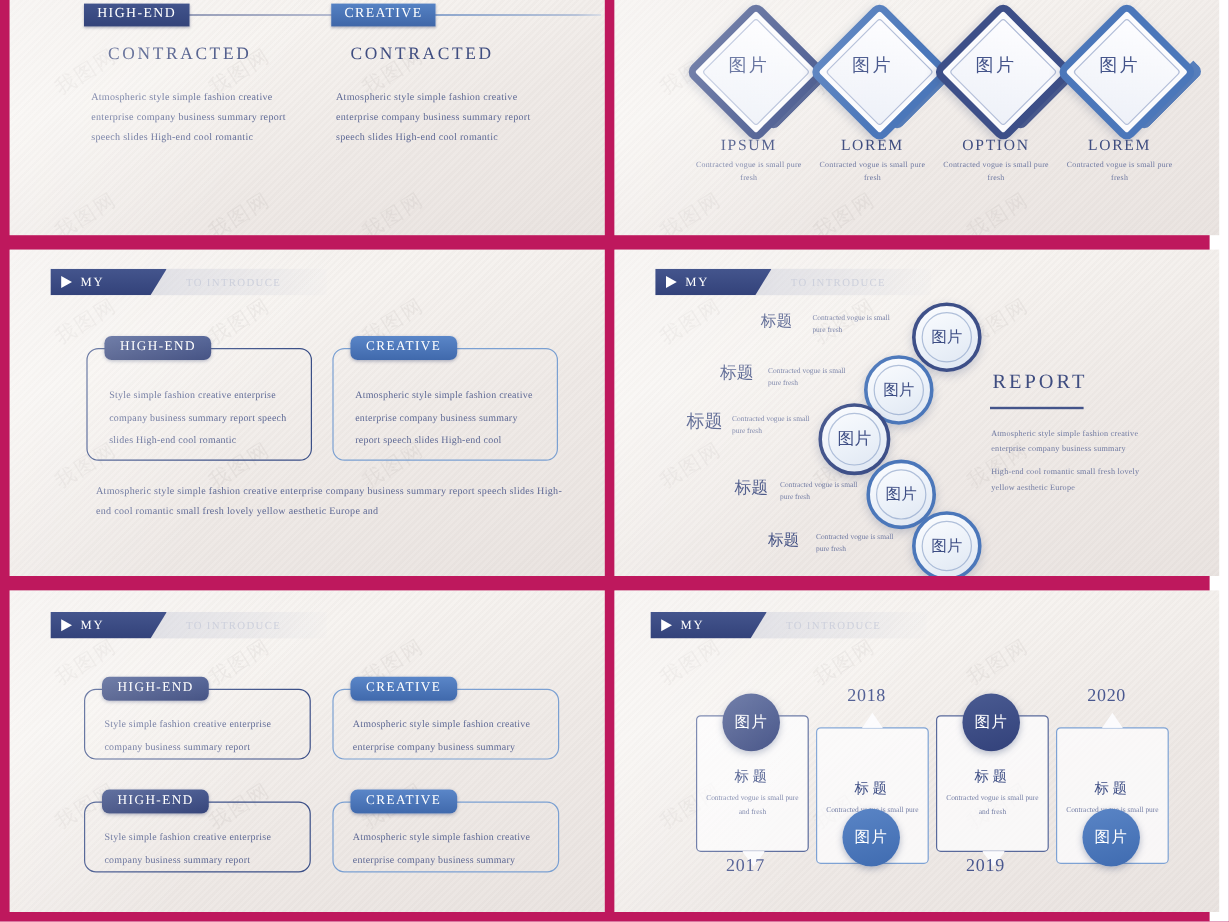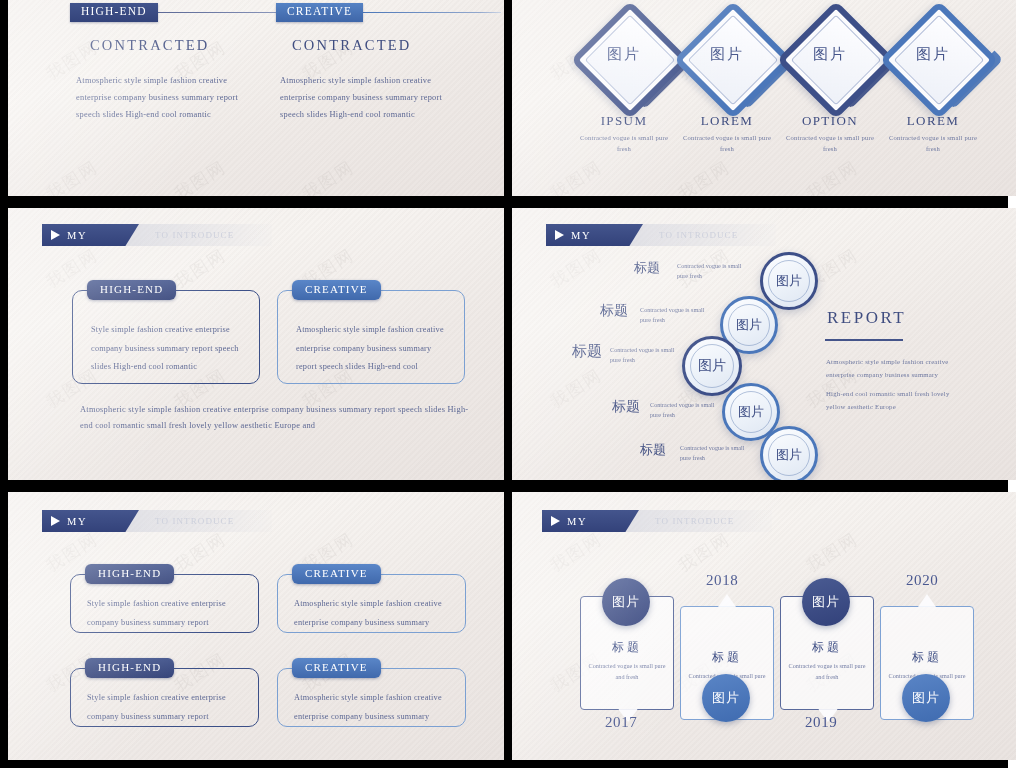--- a/index.html
+++ b/index.html
@@ -1,21 +1,21 @@
 <!DOCTYPE html>
 <html><head>
 <meta charset="utf-8">
 <style>
   html,body{margin:0;padding:0;}
   body{
     width:1024px;height:768px;overflow:hidden;
     background:#ffffff;
     font-family:"Liberation Serif", serif;
   }
-  #stage{position:relative;width:1008px;height:768px;background:#000000;}
+  #stage{position:relative;width:1008px;height:768px;background:#be185d;}
 
   
   .panel{
     position:absolute;
     background:
       repeating-linear-gradient(135deg, rgba(255,255,255,0) 0 2px, rgba(150,140,135,0.045) 2px 4px),
       linear-gradient(160deg,#f3efec 0%,#f7f4f1 28%,#efeae7 62%,#eae4e1 100%);
     overflow:hidden;
   }
   .panel::after{

